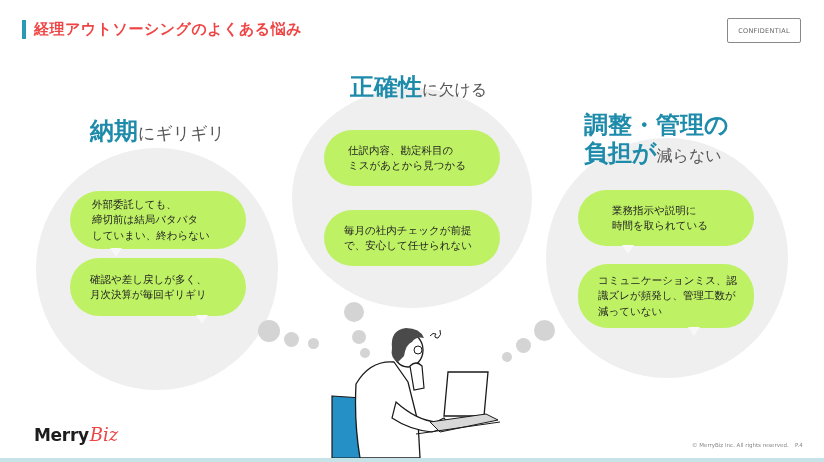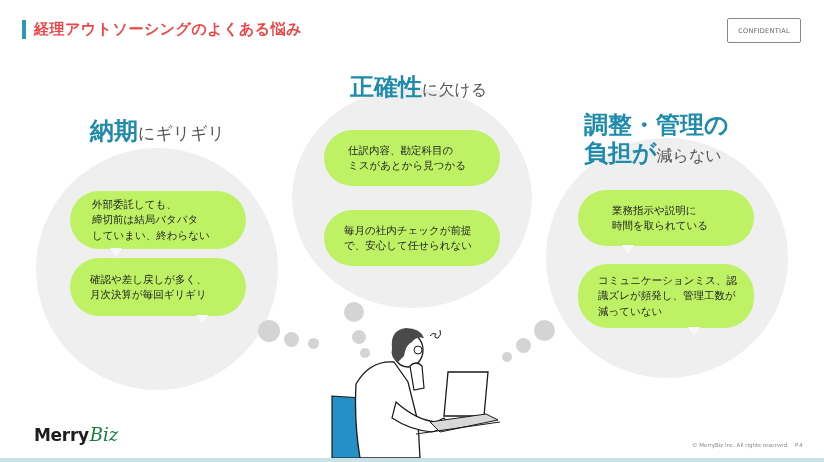--- a/index.html
+++ b/index.html
@@ -18,21 +18,21 @@
   .heading { position: absolute; font-weight: bold; line-height: 1.15; white-space: nowrap; }
   .heading .accent { color: #1e8bab; }
   .heading .rest { color: #555; font-weight: normal; }
 
   .bubble { position: absolute; background: #bef264; border-radius: 30px; display: flex; align-items: center; }
   .bubble-text { font-size: 10.5px; line-height: 1.45; color: #222; white-space: pre-line; }
   .tail { position: absolute; width: 0; height: 0; border-left: 6px solid transparent; border-right: 6px solid transparent; border-top: 9px solid #f8f8f8; }
 
   .logo { position: absolute; left: 22px; top: 424px; display: flex; align-items: flex-end; }
   .logo-merry { font-size: 17px; font-weight: bold; color: #1d1d1d; letter-spacing: -0.3px; margin-left: 12px; }
-  .logo-biz { font-family: "DejaVu Serif", serif; font-style: italic; font-size: 18px; color: #15803d; margin-left: 1px; }
+  .logo-biz { font-family: "DejaVu Serif", serif; font-style: italic; font-size: 18px; color: #ef4444; margin-left: 1px; }
 
   .copyright { position: absolute; left: 692px; top: 442px; font-size: 5.5px; color: #888; }
   .page-num { position: absolute; left: 795px; top: 442px; font-size: 5.5px; color: #888; }
   .bottom-bar { position: absolute; left: 0; top: 458px; width: 824px; height: 4px; background: #c7e3e8; }
 
   .illustration { position: absolute; left: 320px; top: 322px; width: 180px; height: 136px; }
 </style>
 </head>
 <body>
 

